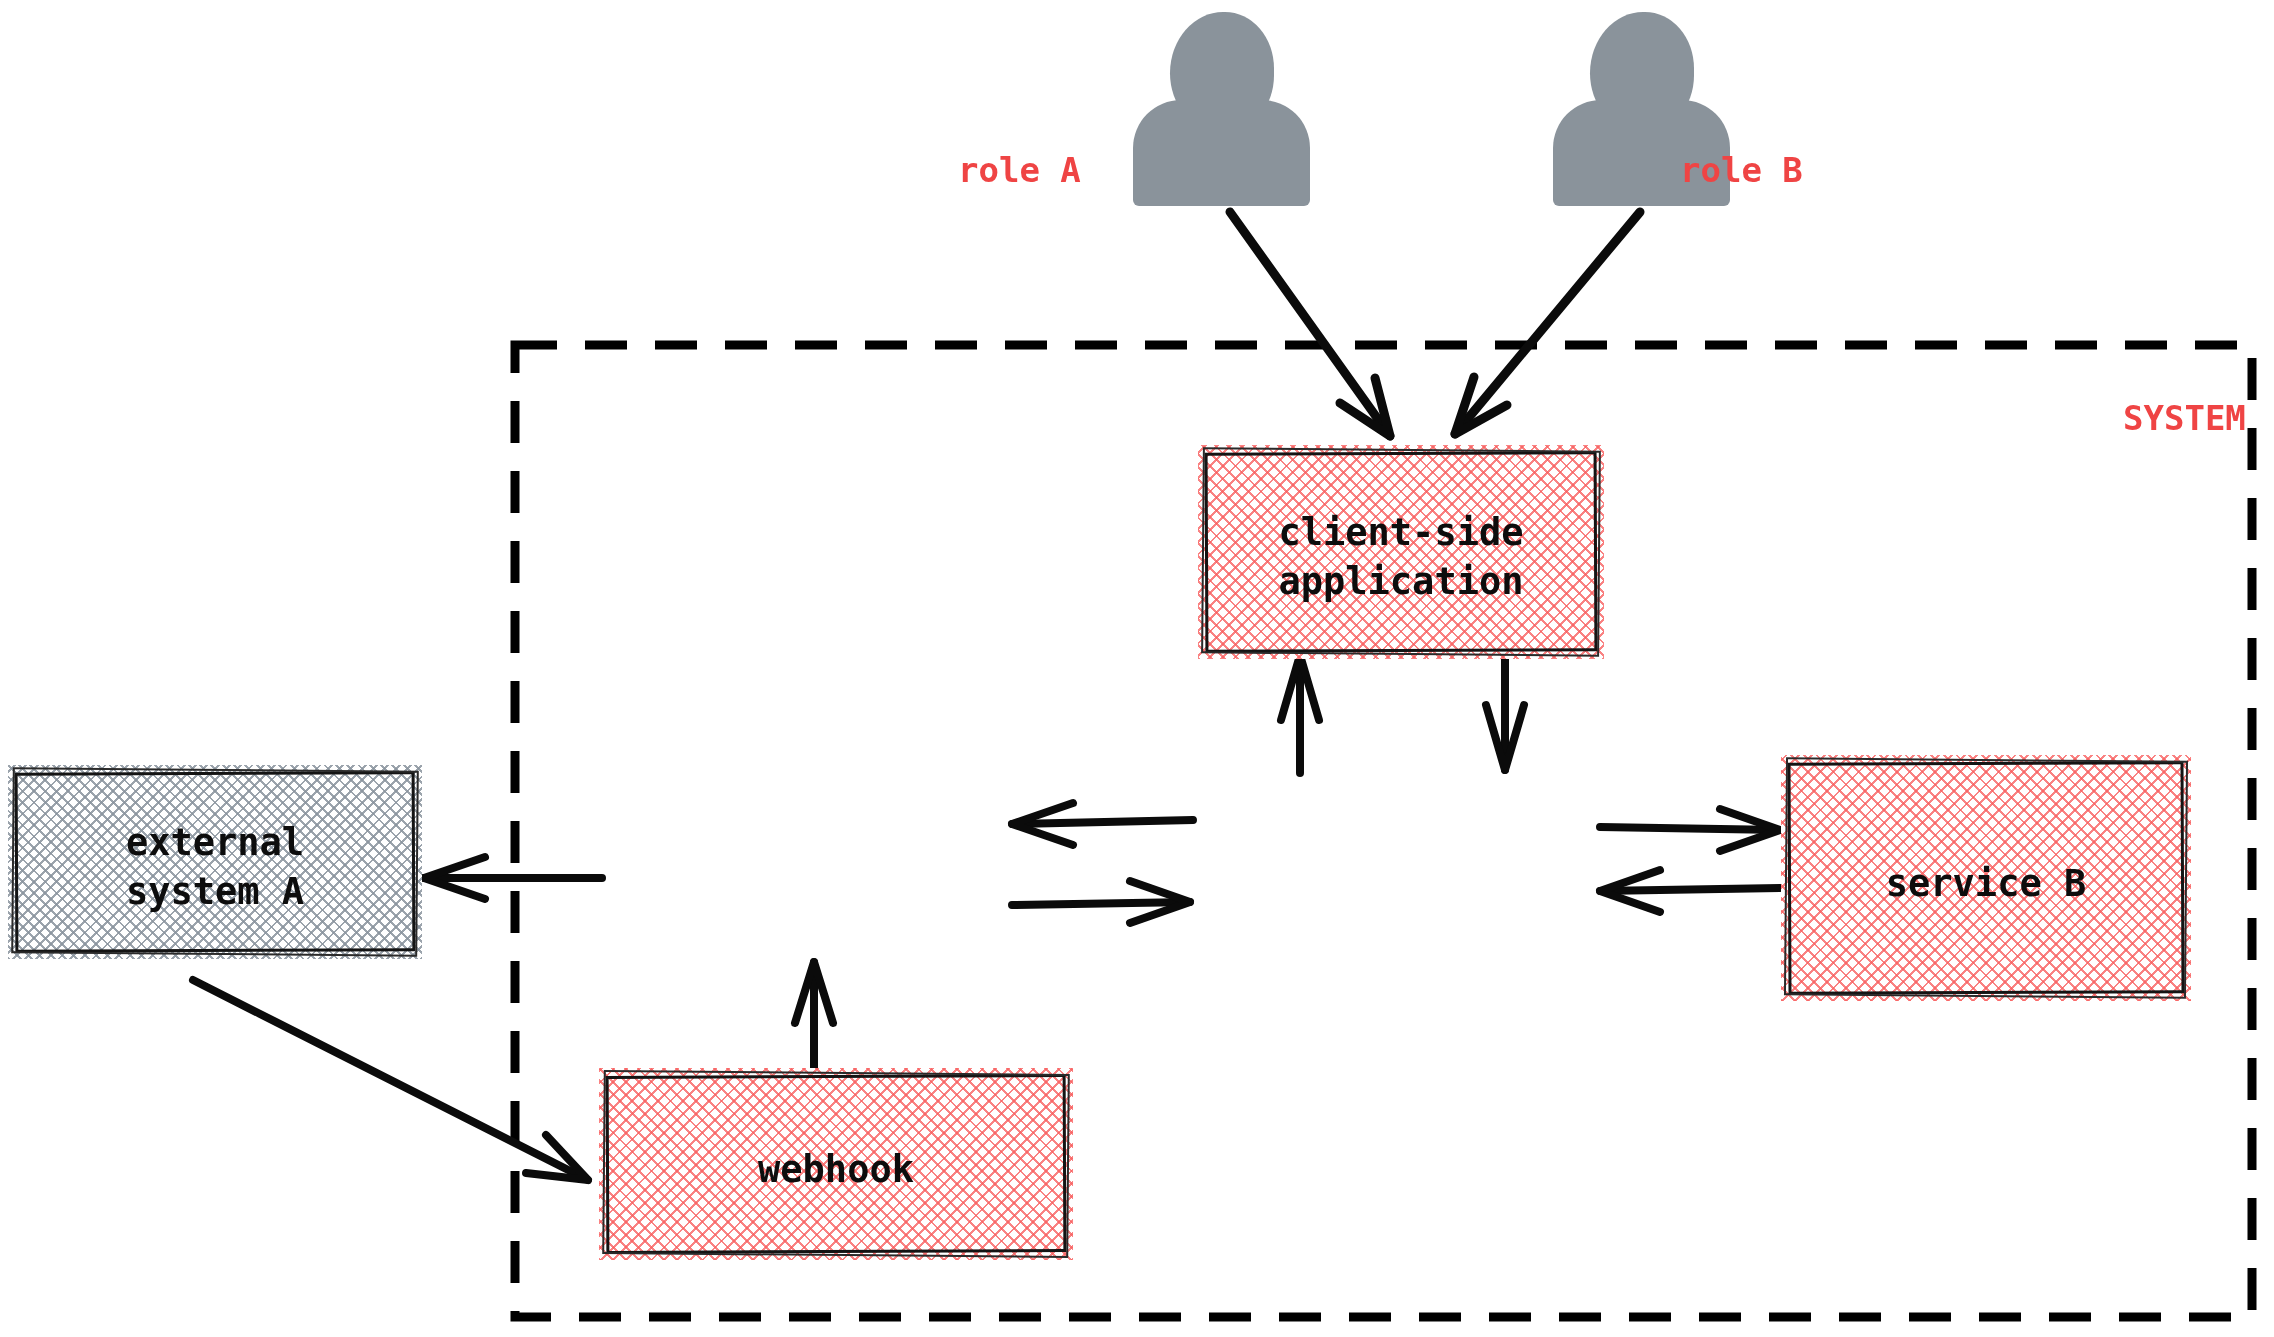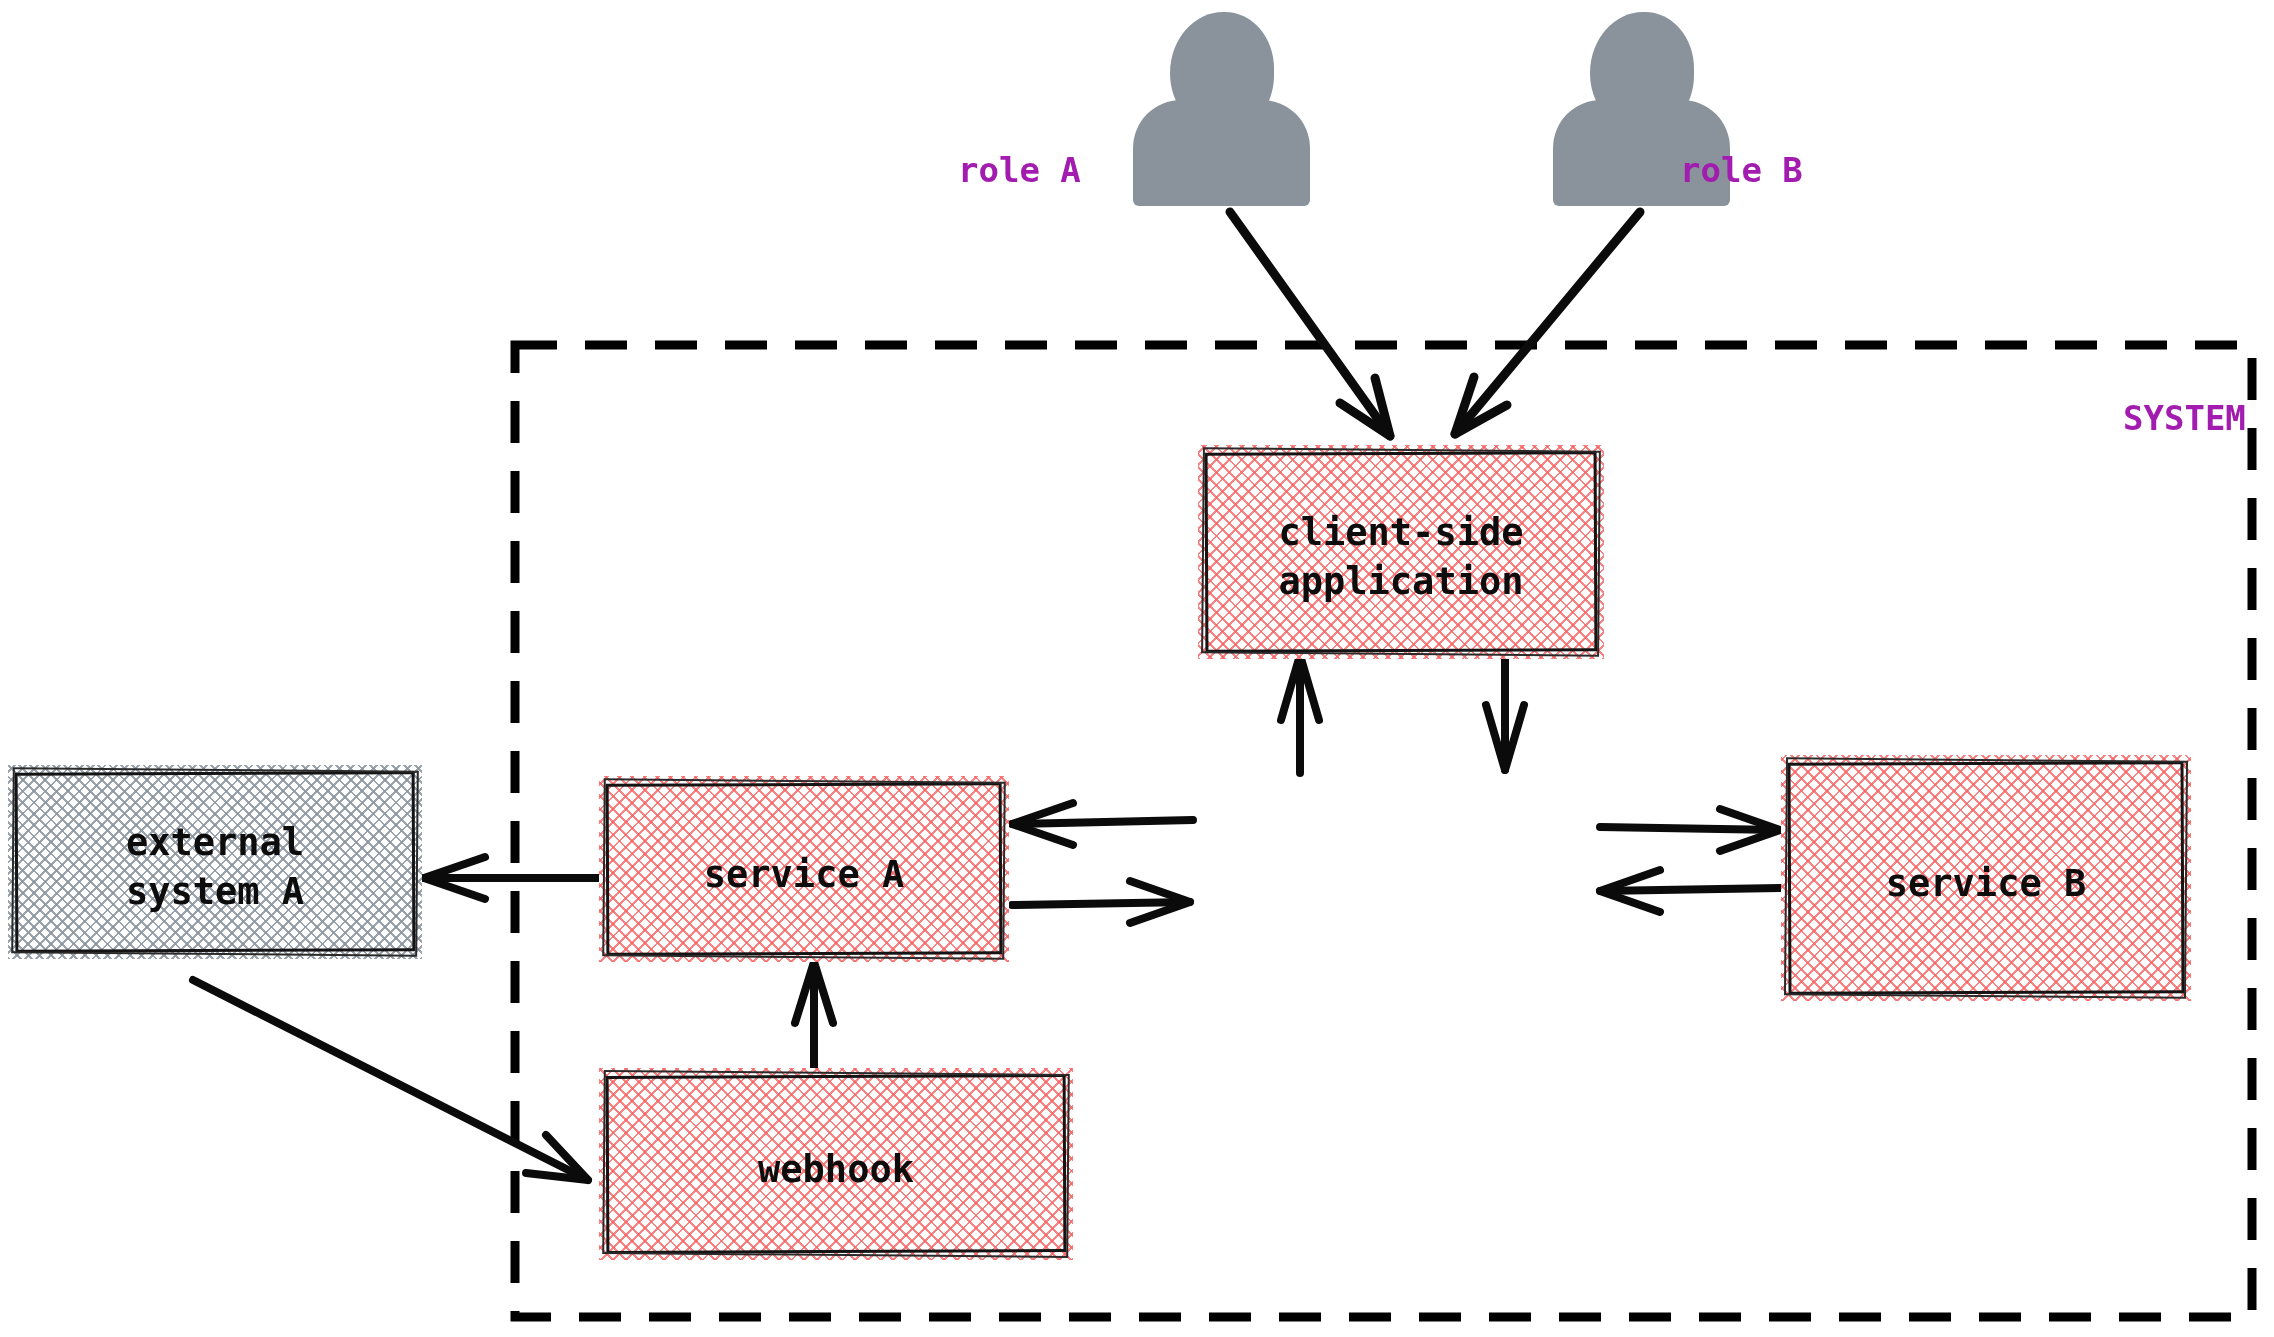--- a/index.html
+++ b/index.html
@@ -35,21 +35,21 @@
     font-size:37px;font-weight:700;line-height:1.32;color:#0d0d0d;white-space:normal;
   }
   .nlabel span{display:inline-block;margin-top:12px;}
   .w-wrap-client span{max-width:252px;}
   .w-wrap-ext span{max-width:242px;}
   
   .person{position:absolute;width:177px;height:194px;}
   .person .head{position:absolute;left:37px;top:0;width:104px;height:120px;background:#8a939b;border-radius:52% 48% 48% 50%;}
   .person .pbody{position:absolute;left:0;top:88px;width:177px;height:106px;background:#8a939b;border-radius:48px 48px 6px 6px;}
   
-  .flabel{position:absolute;font-size:34px;font-weight:700;color:#a21caf;white-space:nowrap;}
+  .flabel{position:absolute;font-size:34px;font-weight:700;color:#ef4444;white-space:nowrap;}
 </style>
 </head>
 <body>
 
 <div class="canvas">
 
   <svg class="overlay" viewBox="0 0 2274 1337">
     <rect class="dashrect" x="515" y="345" width="1737" height="972"></rect>
 
     <g class="actor-arrow">
@@ -119,28 +119,20 @@
   <div class="node internal" style="left:1205px;top:452px;width:392px;height:200px;">
     <div class="hatch"></div>
     <div class="frame f1"></div>
       <div class="frame f2"></div>
     <div class="nlabel w-wrap-client">
         <span>client-side application</span>
       </div>
   </div>
 
 
-  <div class="node internal" style="left:606px;top:783px;width:396px;height:172px;">
-    <div class="hatch"></div>
-    <div class="frame f1"></div>
-      <div class="frame f2"></div>
-    <div class="nlabel">
-        <span>service A</span>
-      </div>
-  </div>
 
   <div class="node internal" style="left:1788px;top:762px;width:396px;height:232px;">
     <div class="hatch"></div>
     <div class="frame f1"></div>
       <div class="frame f2"></div>
     <div class="nlabel">
         <span>service B</span>
       </div>
   </div>
 

